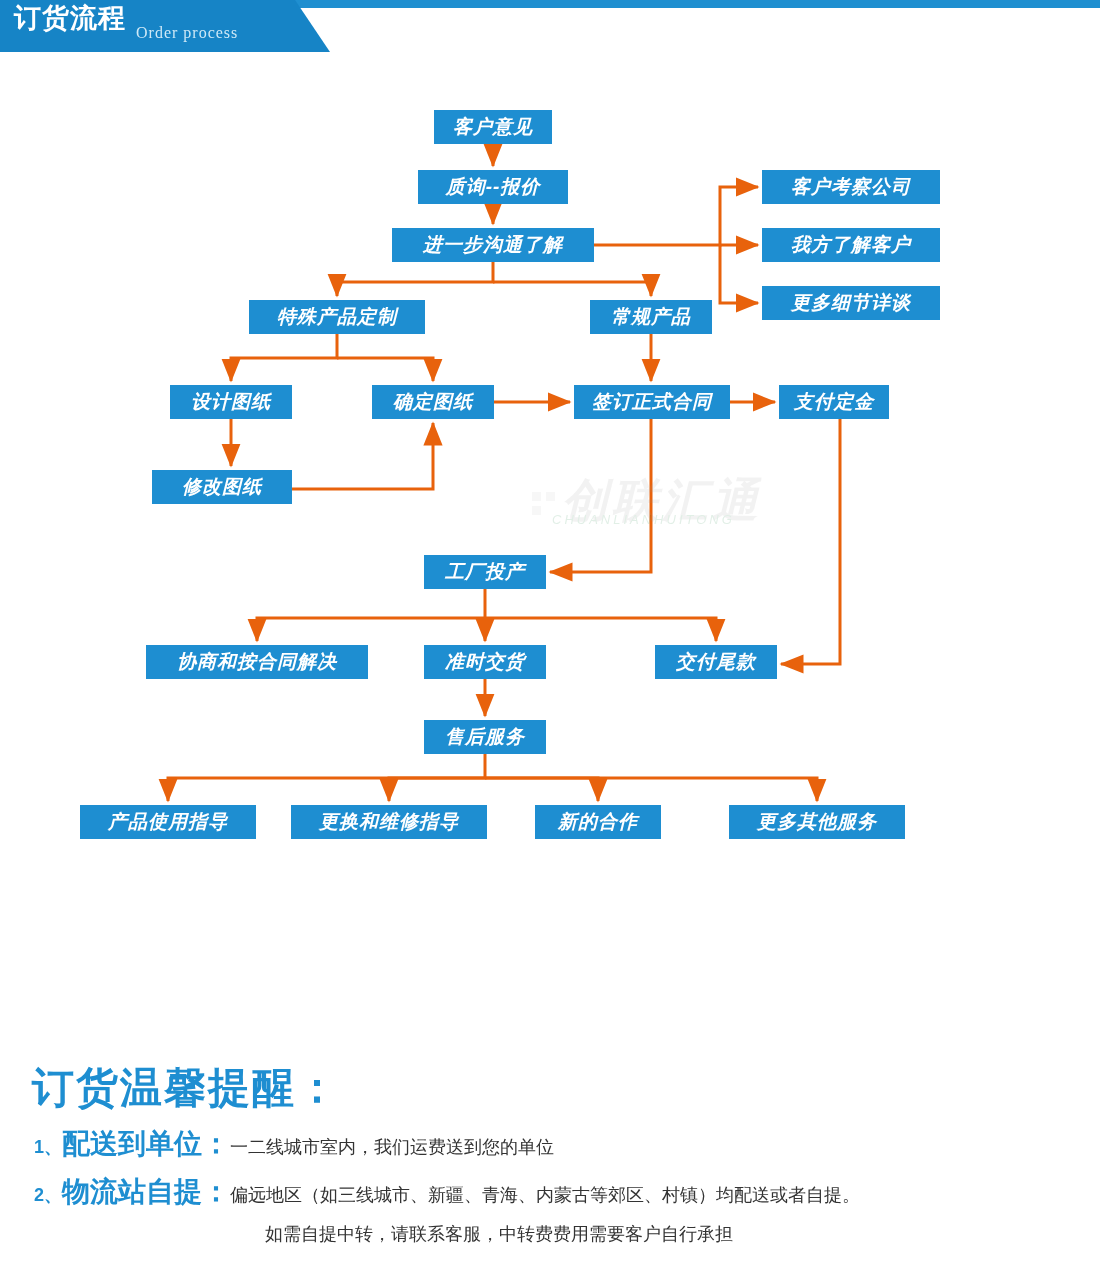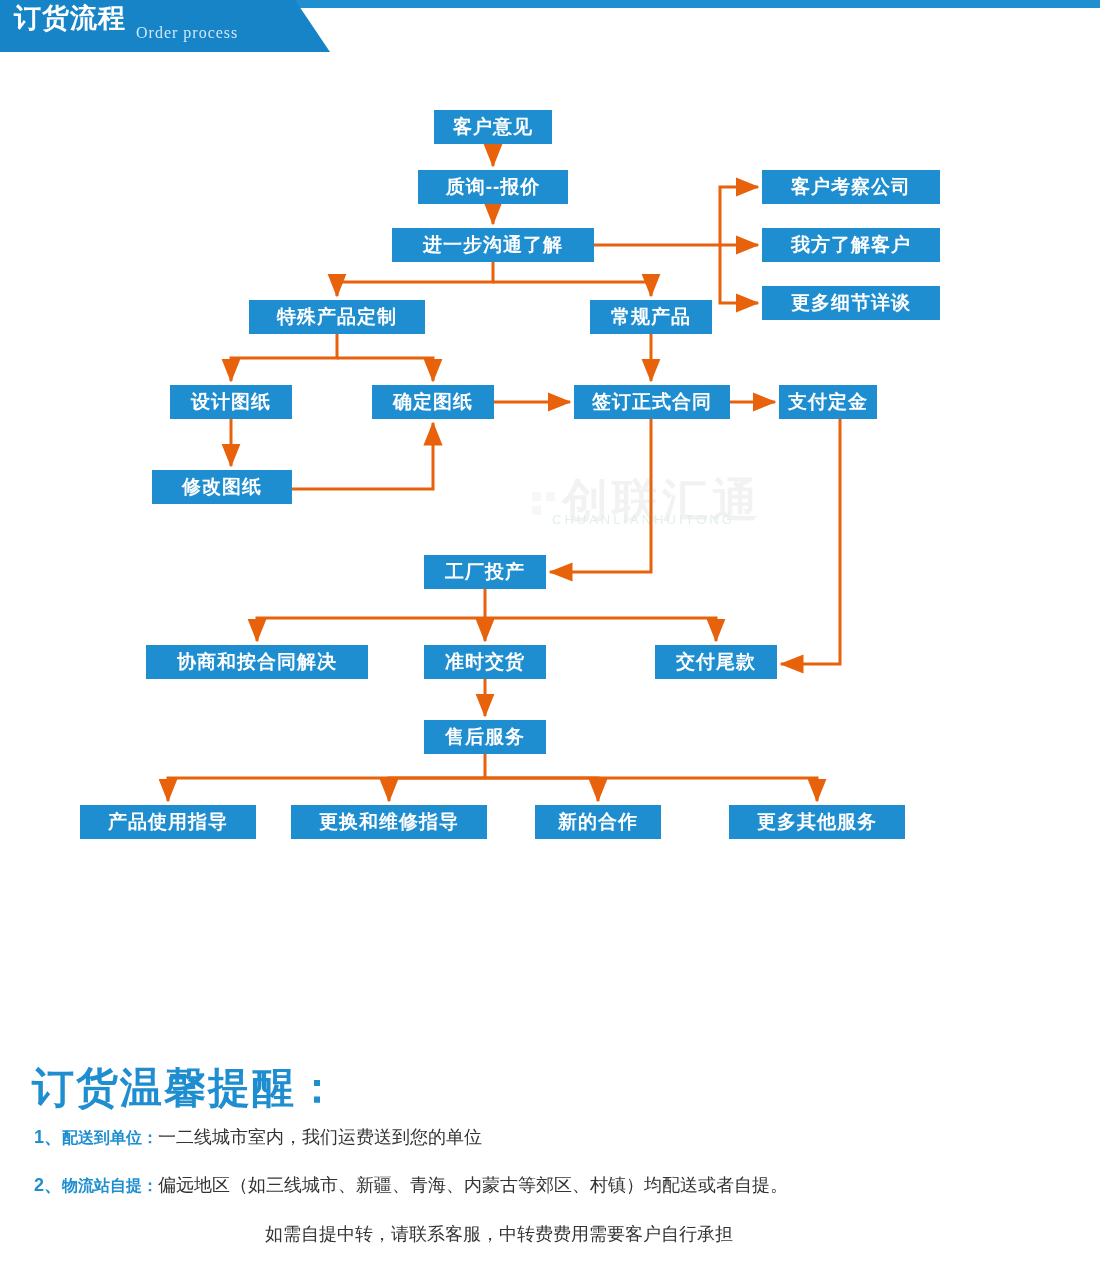--- a/index.html
+++ b/index.html
@@ -31,21 +31,21 @@
     margin-left:14px; letter-spacing:1px;
   }
   #header-sub {
     color:#cfe9f7; font-size:16px; margin-left:10px;
     font-family:"Liberation Serif", serif; letter-spacing:1px;
     align-self:flex-end; margin-bottom:10px;
   }
 
   
   #flow {
-    position:absolute; left:0; top:60px; width:1100px; height:760px;
+    position:absolute; left:0; top:60px; width:1100px; height:760px;font-style:italic;
   }
   #flow-svg { position:absolute; left:0; top:0; }
   .node {
     position:absolute;
     background:#1e8ed1;
     color:#ffffff;
     font-size:19px;
     font-weight:bold;
     display:flex; align-items:center; justify-content:center;
     white-space:nowrap;
@@ -70,21 +70,21 @@
   }
 
   
   #notes { position:absolute; left:0; top:1040px; width:1100px; }
   #notes-title {
     position:absolute; left:32px; top:20px;
     font-size:42px; font-weight:bold; color:#1e8ed1; letter-spacing:2px;
   }
   .note-row { position:absolute; font-size:18px; color:#333; white-space:nowrap; }
   .note-num { color:#1e8ed1; font-weight:bold; }
-  .note-key { color:#1e8ed1; font-weight:bold; font-size:16px; }
+  .note-key { color:#1e8ed1; font-weight:bold; font-size:28px; }
 </style>
 </head>
 <body>
 
 <div id="header">
   <div id="header-bar"></div>
   <div id="header-tab">
     <span id="header-title">订货流程</span>
     <span id="header-sub">Order process</span>
   </div>
@@ -167,21 +167,21 @@
     </div>
   <div class="node" style="left:170px;top:325px;width:122px">
       <span>设计图纸</span>
     </div>
   <div class="node" style="left:372px;top:325px;width:122px">
       <span>确定图纸</span>
     </div>
   <div class="node" style="left:574px;top:325px;width:156px">
       <span>签订正式合同</span>
     </div>
-  <div class="node" style="left:779px;top:325px;width:98px">
+  <div class="node" style="left:779px;top:325px;width:110px">
       <span>支付定金</span>
     </div>
   <div class="node" style="left:152px;top:410px;width:140px">
       <span>修改图纸</span>
     </div>
   <div class="node" style="left:424px;top:495px;width:122px">
       <span>工厂投产</span>
     </div>
   <div class="node" style="left:146px;top:585px;width:222px">
       <span>协商和按合同解决</span>

